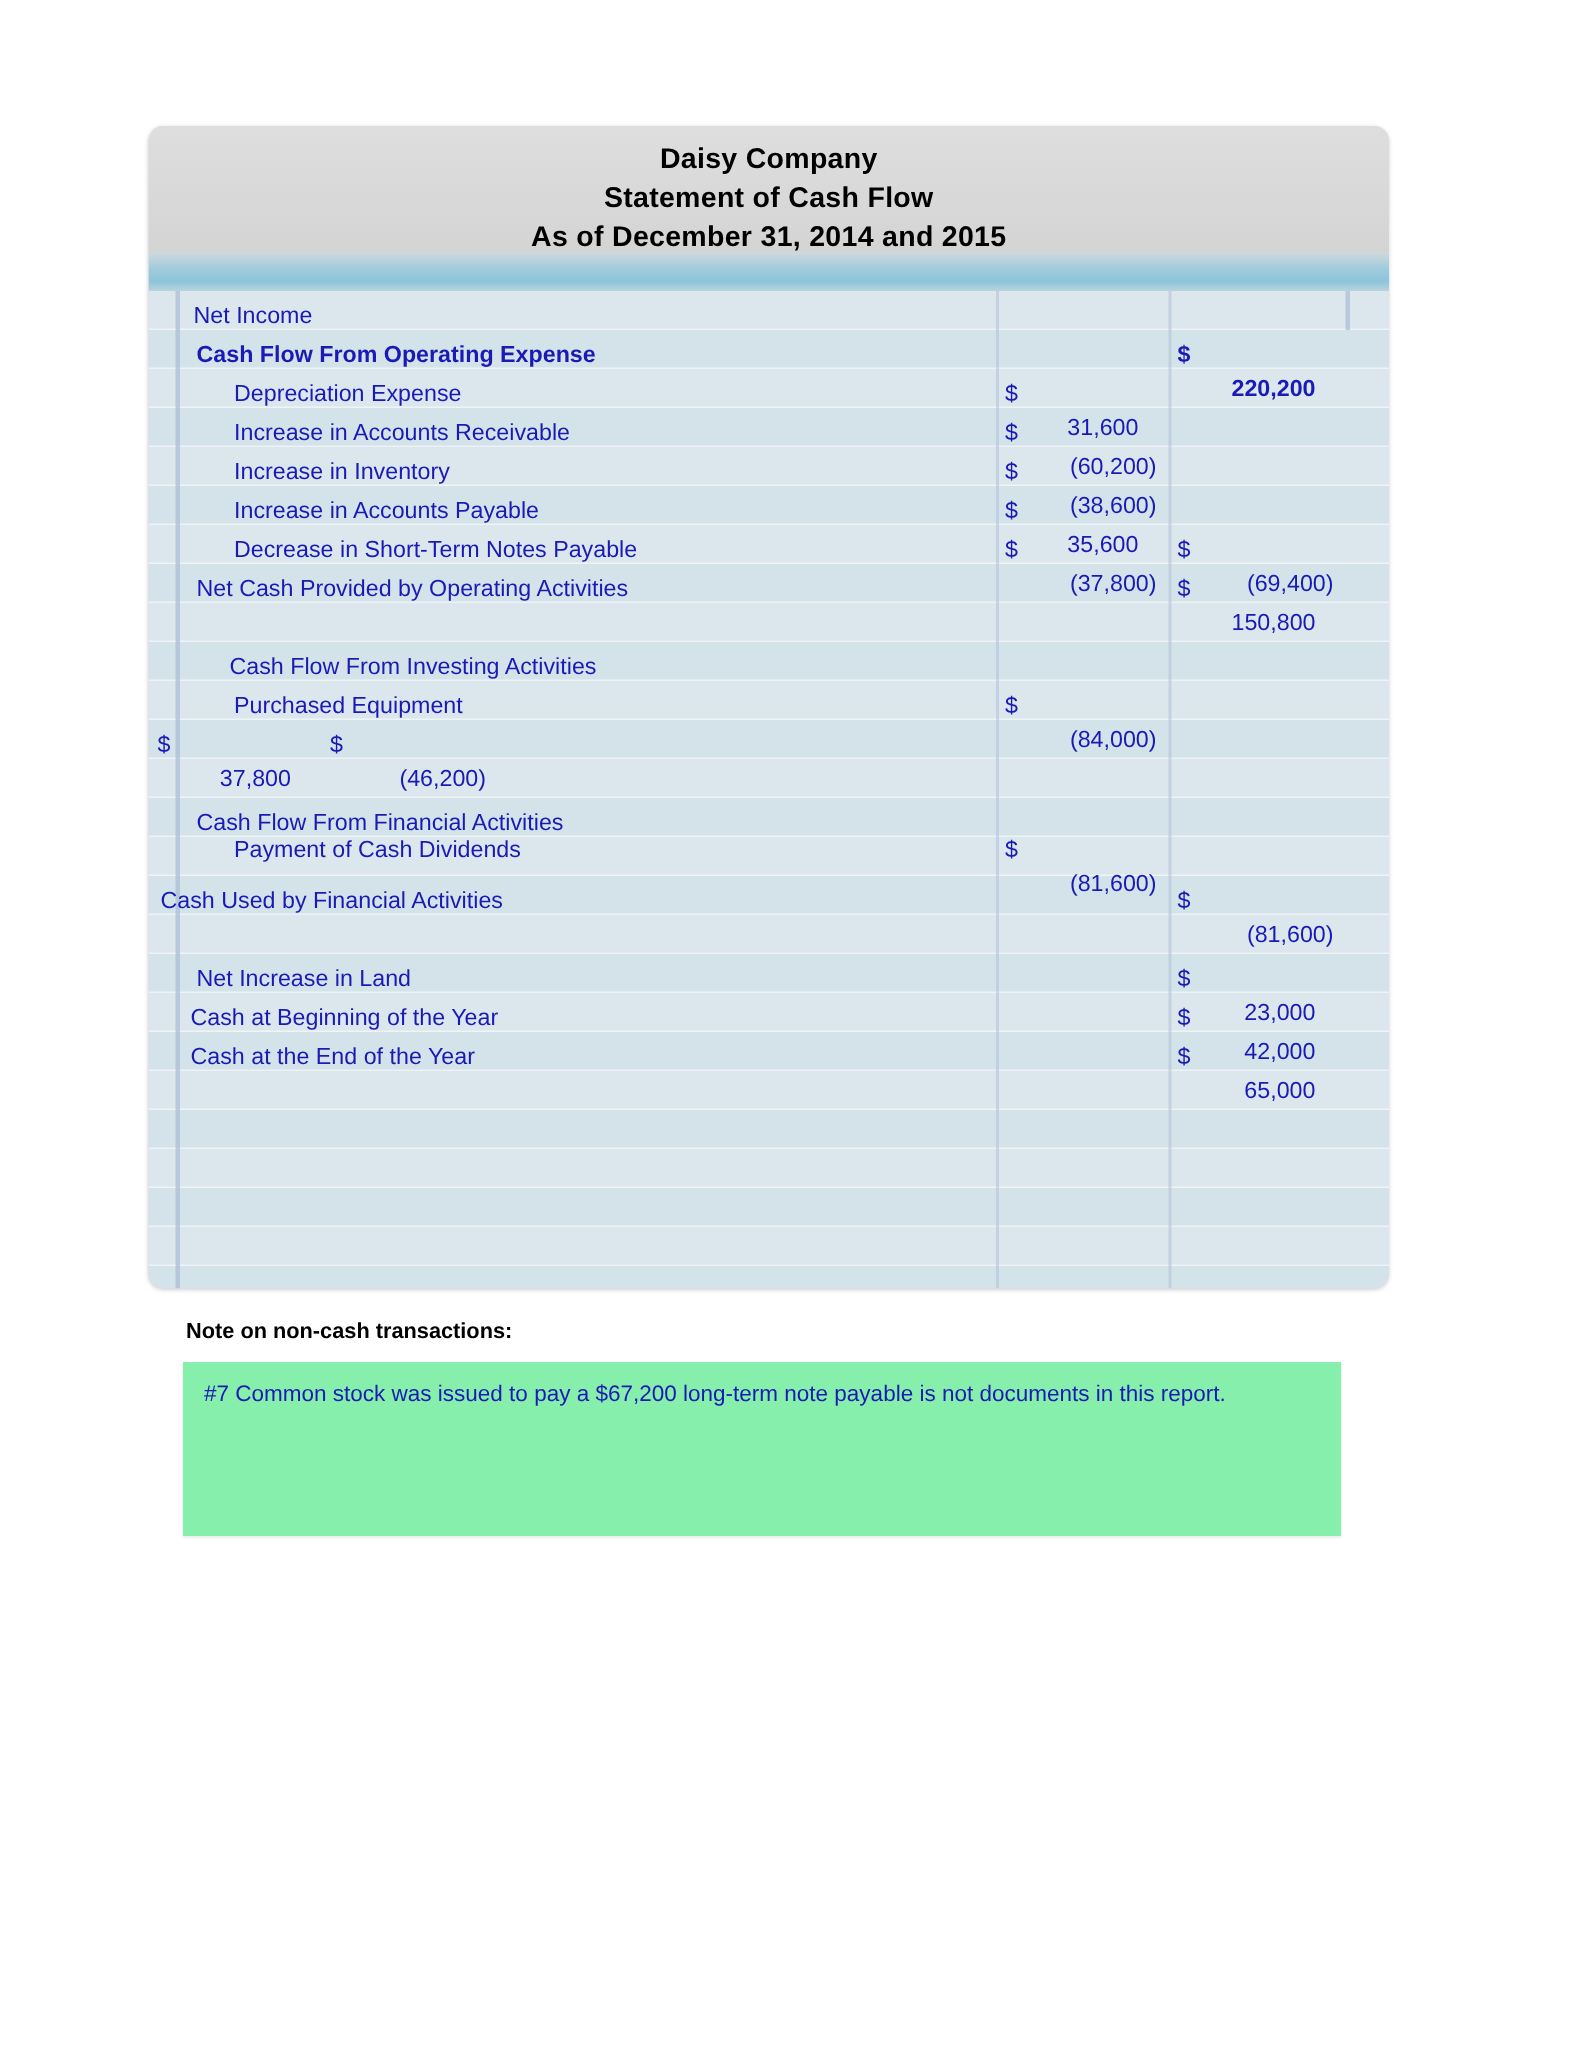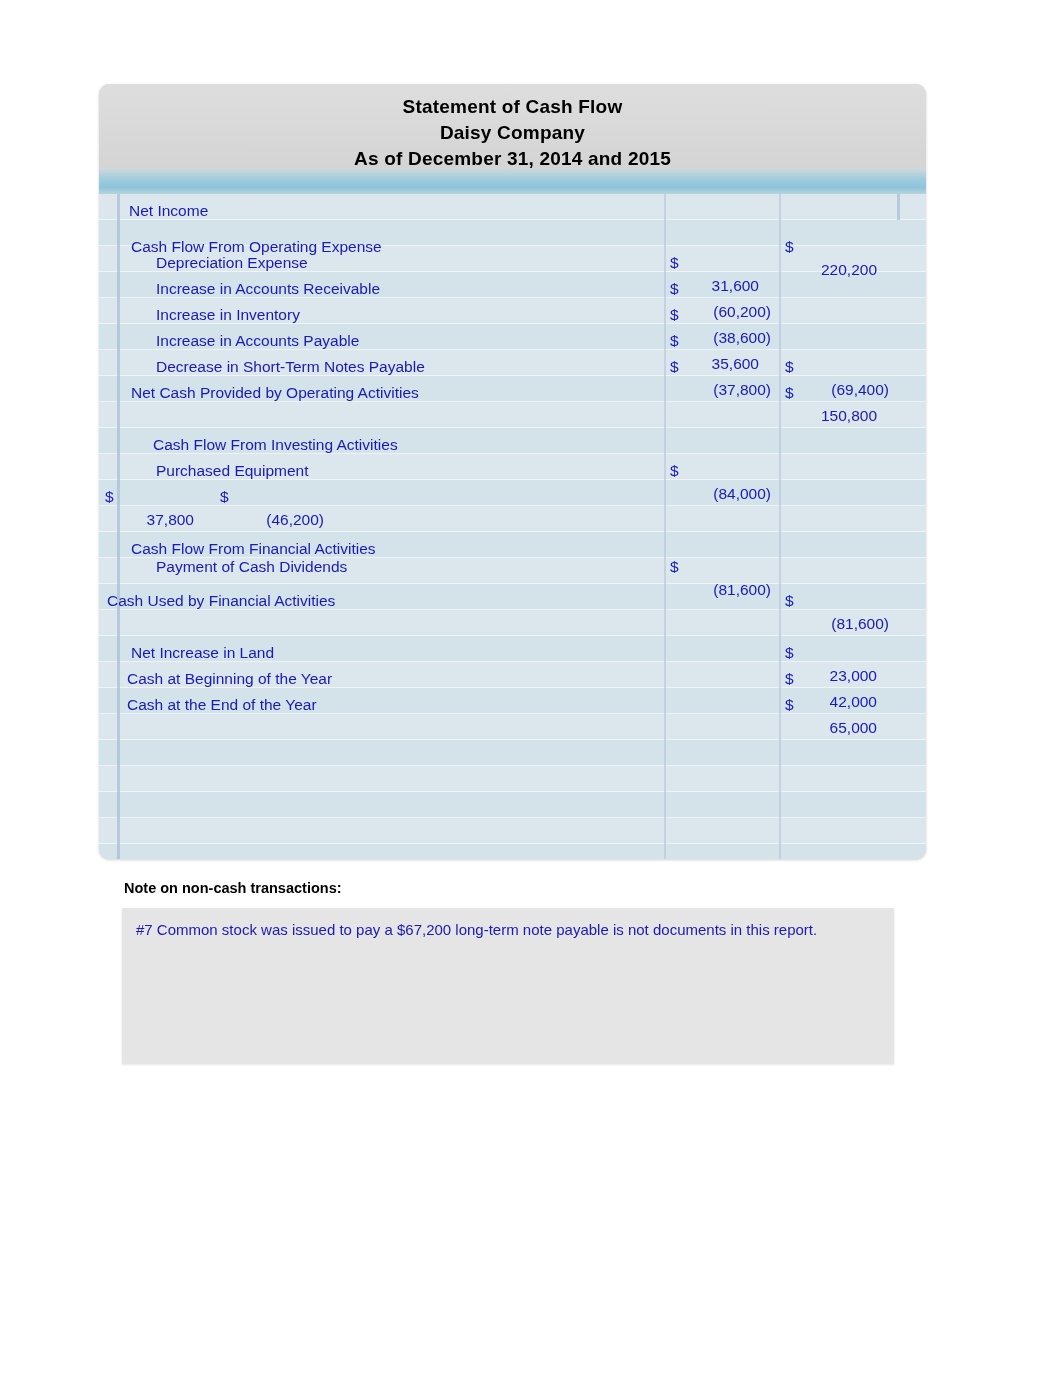--- a/index.html
+++ b/index.html
@@ -82,39 +82,39 @@
   .i0{padding-left:10px;}
   .i1{padding-left:32px;}
   .i2{padding-left:57px;}
 
   
   .note-ttl{
     position:absolute;left:124px;top:880px;
     font-size:14.5px;font-weight:bold;color:#000;
   }
   .note-box{
-    position:absolute;left:122px;top:908px;width:772px;height:156px;
-    background:#e5e5e5;
+    position:absolute;left:122px;top:908px;width:772px;height:116px;
+    background:#86efac;
     box-shadow:0 1px 2px rgba(0,0,0,.10);
   }
   .note-box p{
     margin:0;padding:12px 14px 0 14px;
     font-size:15px;color:#1a1ab4;line-height:19px;
   }
 </style>
 </head>
 <body>
 
 <div class="page">
 
   <div class="panel">
 
     <div class="panel-head">
+      <div class="ttl">Daisy Company</div>
       <div class="ttl">Statement of Cash Flow</div>
-      <div class="ttl">Daisy Company</div>
       <div class="ttl">As of December 31, 2014 and 2015</div>
     </div>
 
     <div class="band"></div>
 
     <div class="grid">
       <div class="rows" id="rowbands">
           <div class="rowline" style="top: 0px;"></div>
           <div class="rowline" style="top: 26px;"></div>
           <div class="rowline" style="top: 52px;"></div>
@@ -145,21 +145,21 @@
       <div class="vline l"></div>
       <div class="vline c1"></div>
       <div class="vline c2"></div>
       <div class="vline r"></div>
       <div class="tbl" id="table">
           <div class="r" style="top: 4px;">
             <div class="lbl i0" style="padding-left: 30px;">Net Income</div>
             <div class="num1"></div>
             <div class="num2"></div>
           </div>
-          <div class="r" style="top: 40px;">
+          <div class="r" style="top: 30px; font-weight: bold;">
             <div class="lbl i1">Cash Flow From Operating Expense</div>
             <div class="num1"></div>
             <div class="num2">
               <div class="money">
                 <span class="cur">$</span>
                 <span class="val pos">220,200</span>
               </div>
             </div>
           </div>
           <div class="r" style="top: 56px;">

